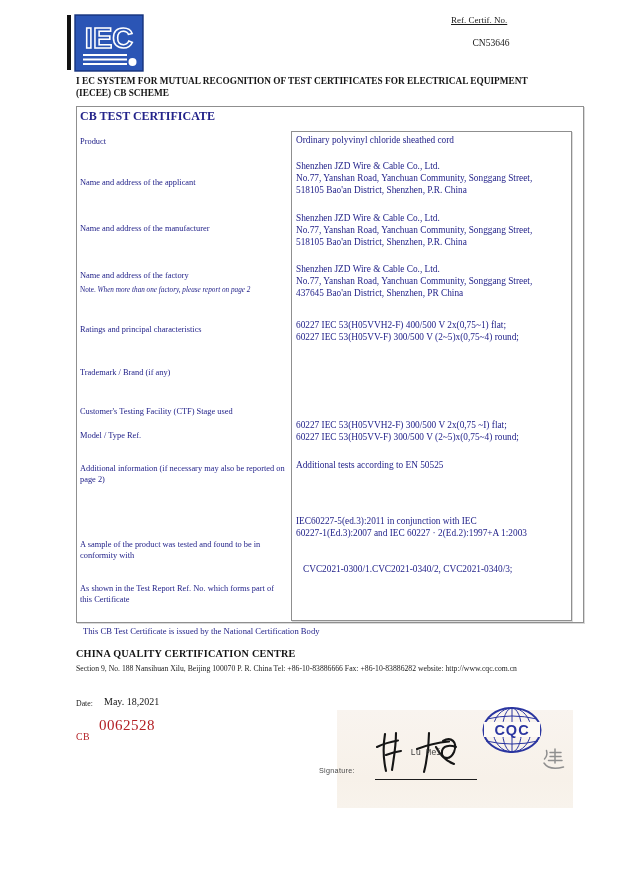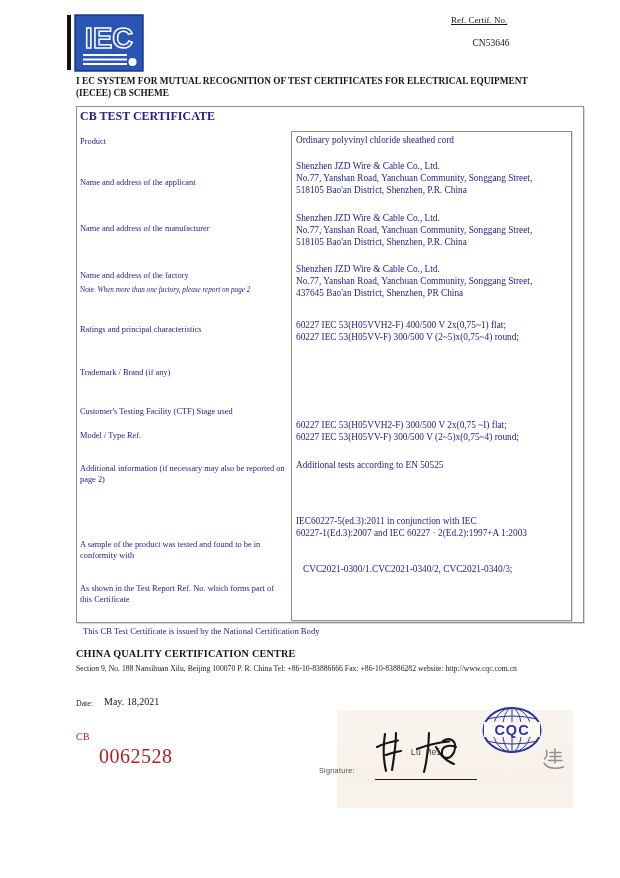--- a/index.html
+++ b/index.html
@@ -32,21 +32,21 @@
   .fvalue .vline{display:block;white-space:nowrap;}
   .note-line{left:61px;width:210px;font-size:7.2px;color:var(--navy-text);}
   .note-line .it{font-style:italic;}
   
   .issued-note{left:64px;top:626px;font-size:8.6px;color:var(--navy-text);}
   .ncb-name{left:57px;top:648px;font-size:10.2px;font-weight:bold;letter-spacing:.2px;color:#141414;}
   .ncb-address{left:57px;top:664px;font-size:7.7px;color:#222;}
   .date-label{left:57px;top:699px;font-size:7.8px;color:#222;}
   .date-value{left:85px;top:696px;font-size:10px;color:#141414;}
   .cb-prefix{left:57px;top:731px;font-size:9.8px;color:var(--red-number);letter-spacing:.5px;}
-  .cb-number{left:80px;top:745px;font-size:20px;color:var(--red-number);letter-spacing:.5px;}
+  .cb-number{left:80px;top:717px;font-size:15px;color:var(--red-number);letter-spacing:.5px;}
   .scan-area{left:318px;top:710px;width:236px;height:98px;background:linear-gradient(180deg,#f9f4ef 0%,#f7f1e9 70%,#f8f3ec 100%);}
   .iec-logo{left:46px;top:12px;}
   .cqc-logo{left:462px;top:706px;}
   .stamp-char{left:523px;top:747px;}
   .sig-script{left:352px;top:726px;}
   .sig-label{left:300px;top:766px;font-family:"Liberation Sans","DejaVu Sans",sans-serif;font-size:7.2px;color:#4a4a4a;letter-spacing:.3px;}
   .sig-line{left:356px;top:779px;width:102px;border-top:1.2px solid #1c1c1c;height:0;}
   .signer-name{left:356px;top:748px;width:102px;text-align:center;font-family:Liberation Mono, monospace;font-size:8.6px;color:#3c3c3c;}
 </style>
 </head>

